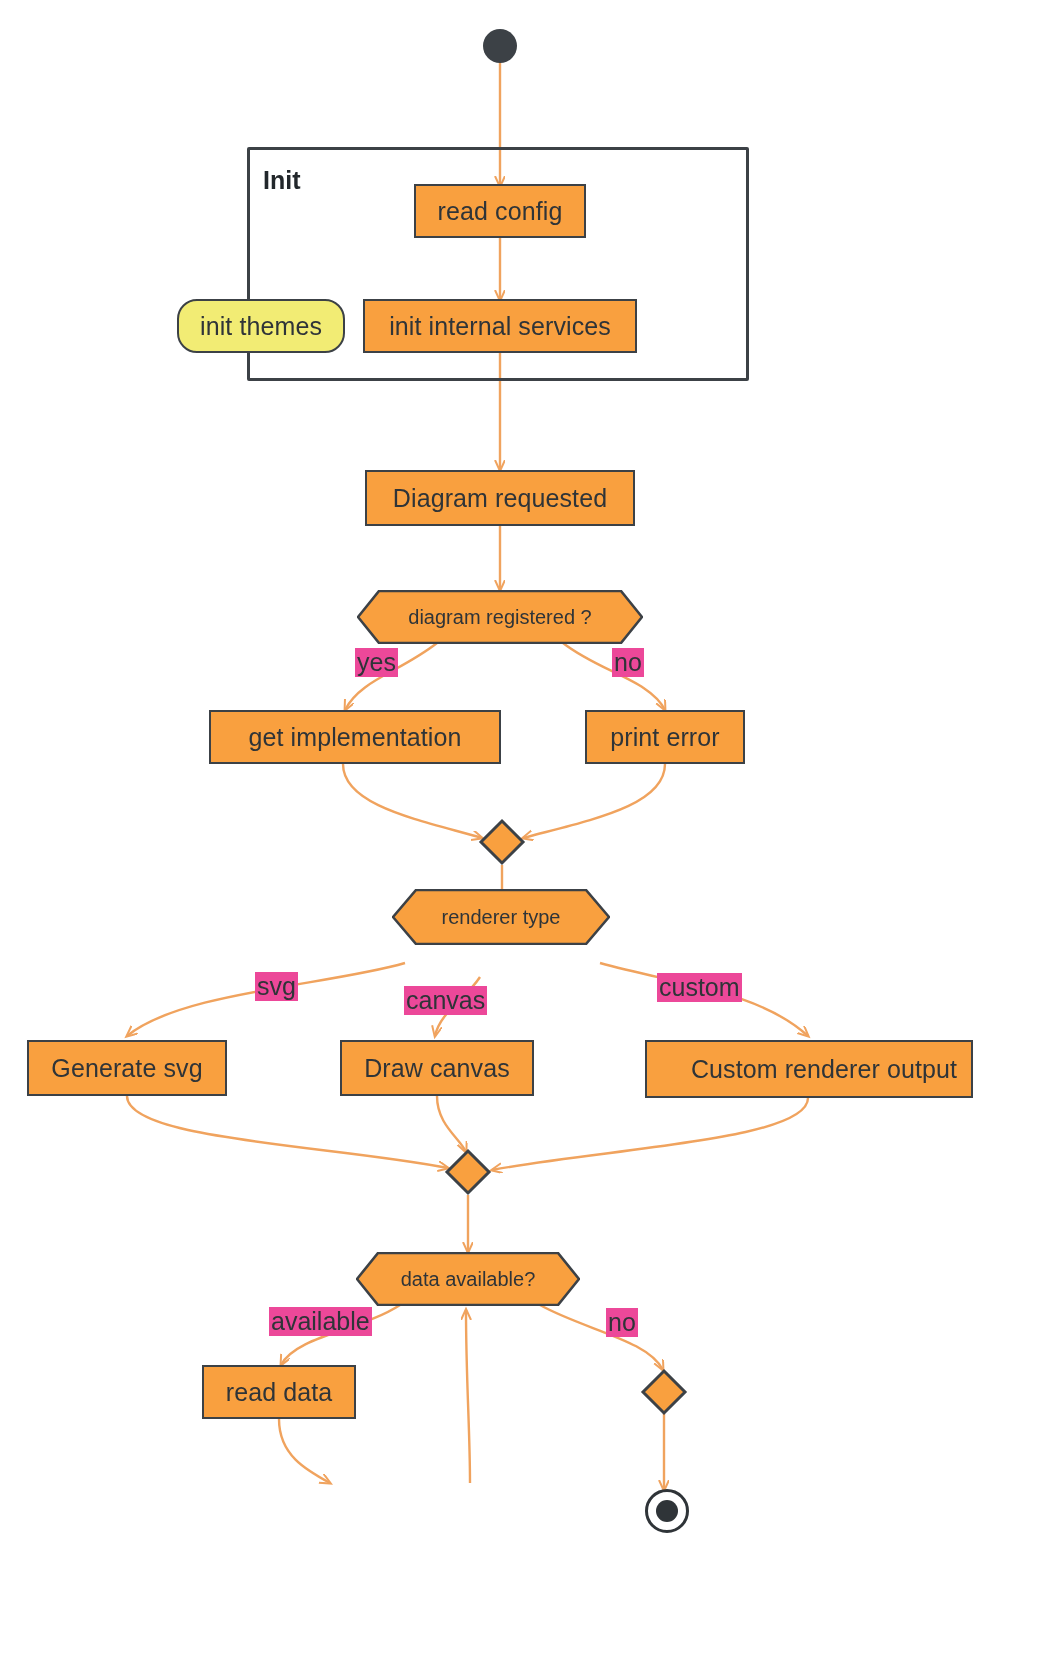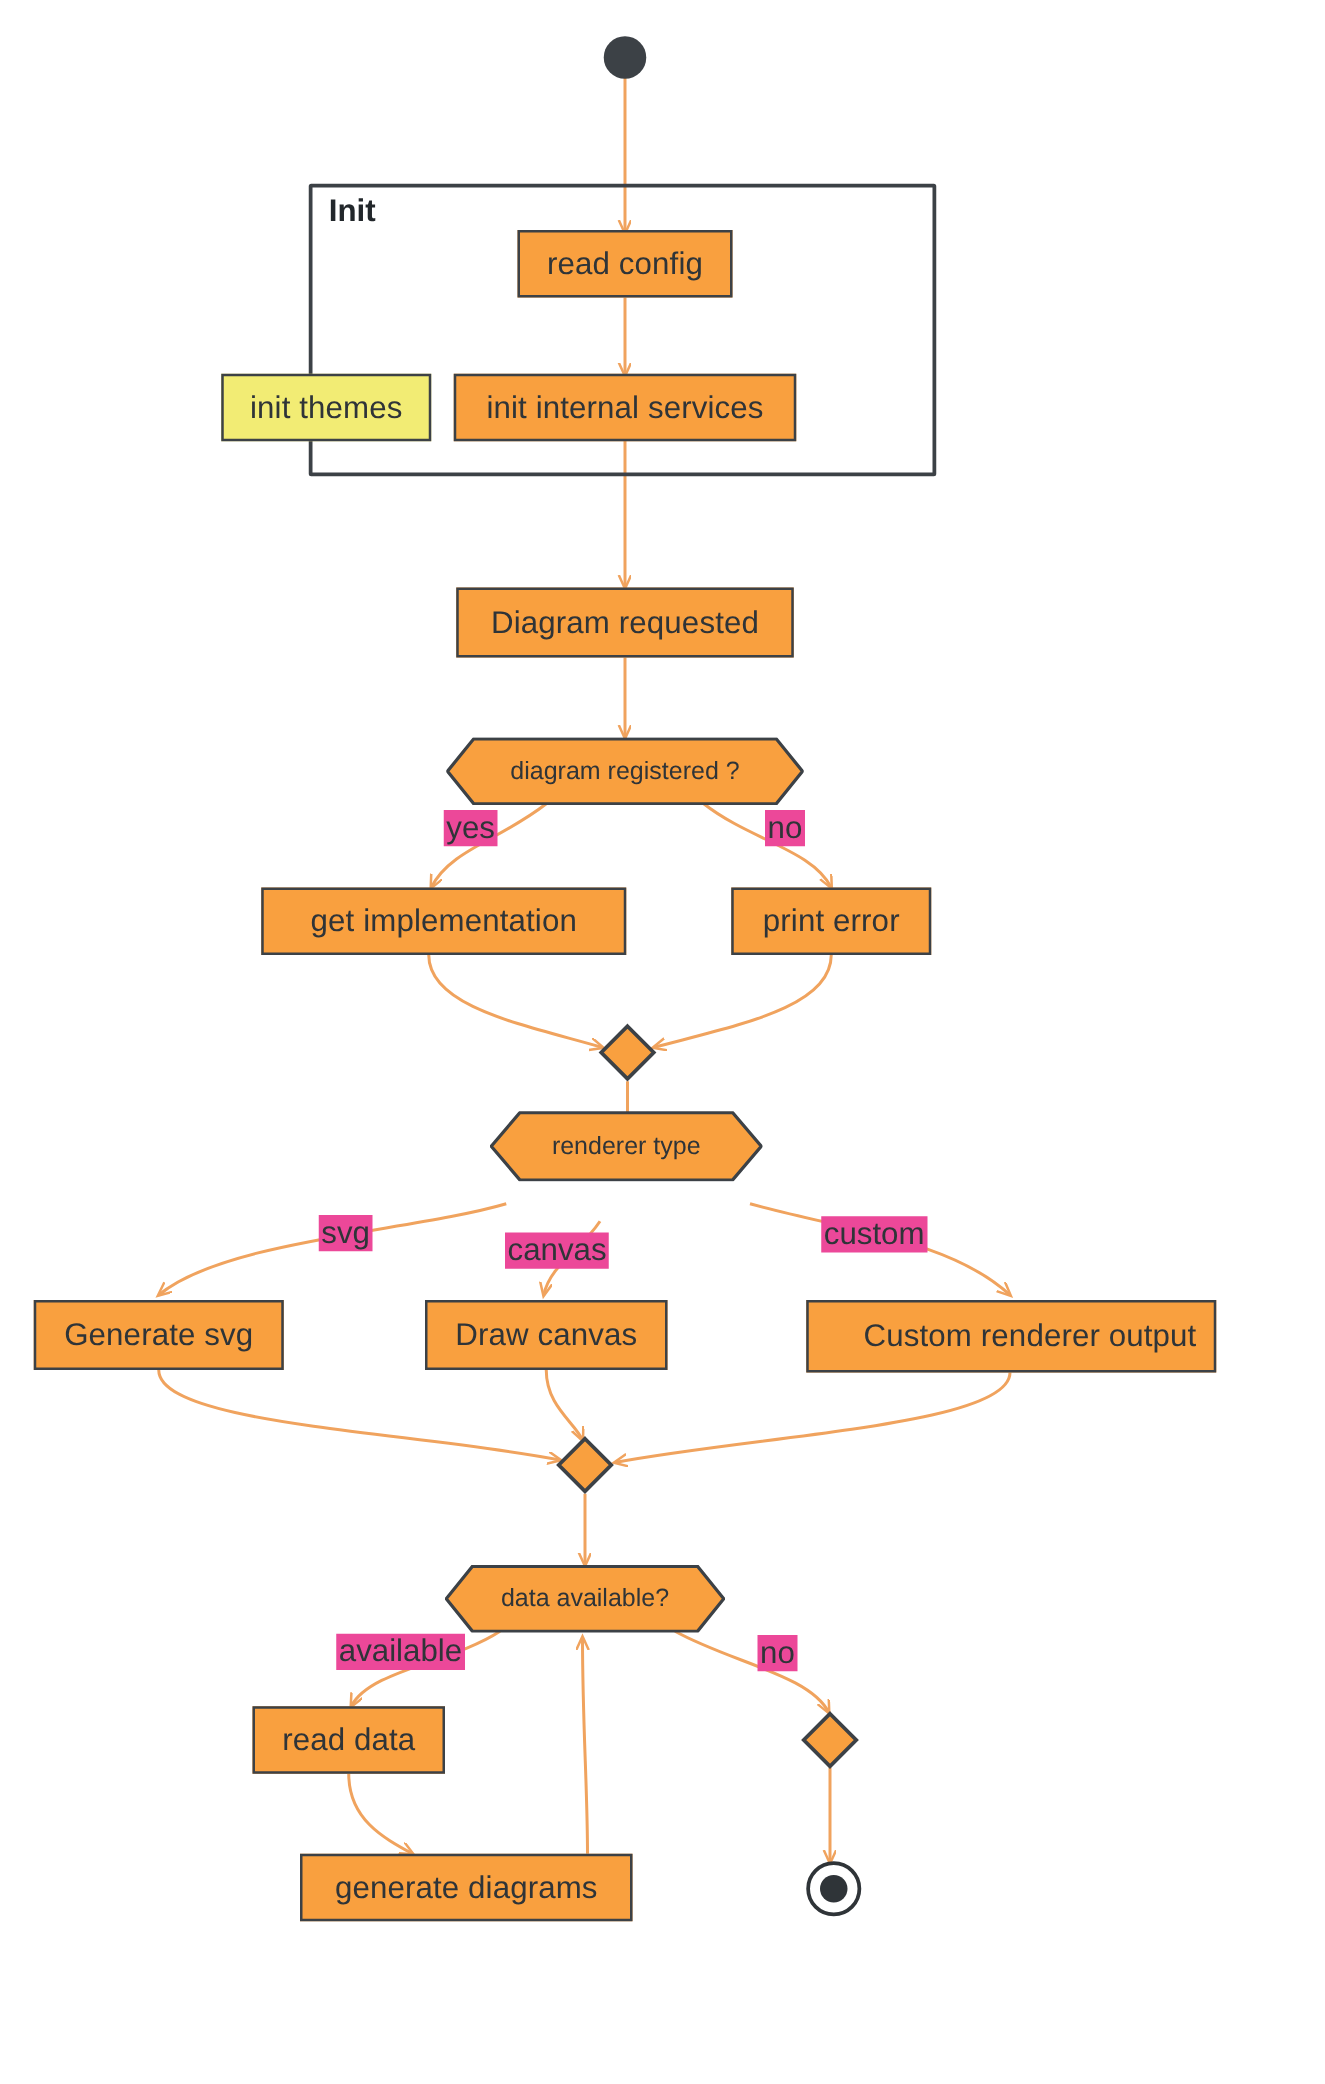--- a/index.html
+++ b/index.html
@@ -15,21 +15,21 @@
 
   .box{
     background:#f9a03f;
     border:2px solid #3c4146;
     color:#2f3438;
     font-size:25px;
     letter-spacing:.1px;
     white-space:nowrap;
     padding:0 18px;
   }
-  .box.yellow{background:#f2ec74;}
+  .box.yellow{background:#f2ec74;border-radius:20px;}
 
   
   .hex{
     position:absolute;
     display:flex;align-items:center;justify-content:center;
     color:#2f3438;font-size:20px;white-space:nowrap;
   }
   .hex .hexbg{position:absolute;inset:0;}
   .hex .hextext{position:relative;z-index:2;padding:0 8px;}
 
@@ -51,21 +51,21 @@
   }
 
   
   .group{
     position:absolute;box-sizing:border-box;
     border:3px solid #3c4146;
     background:transparent;
     border-radius:2px;
   }
   .group-label{
-    position:absolute;font-size:25px;font-weight:bold;color:#22272b;
+    position:absolute;font-size:25px;font-weight:bold;color:#22272b;margin-top:11px;
   }
 
   
   .edge-label{
     position:absolute;font-size:25px;color:#2f3438;
     background:#ec4899;
     padding:0 2px;white-space:nowrap;
   }
 </style>
 </head>
@@ -163,23 +163,20 @@
   </div>
 
   <div class="node box" style="left:645px;top:1040px;width:328px;height:58px;padding-left:48px;">
     <span>Custom renderer output</span>
   </div>
 
   <div class="node box" style="left:202px;top:1365px;width:154px;height:54px;">
     <span>read data</span>
   </div>
 
-  <div class="node box" style="left:240px;top:1483px;width:266px;height:54px;">
-    <span>generate diagrams</span>
-  </div>
 
   <div class="hex" style="left:357px;top:590px;width:286px;height:54px;">
     <svg class="hexbg" viewBox="0 0 286 54" preserveAspectRatio="none">
       <polygon points="22,1 264,1 285,27 264,53 22,53 1,27" fill="#f9a03f" stroke="#3c4146" stroke-width="2.6" vector-effect="non-scaling-stroke"></polygon>
     </svg>
     <span class="hextext">diagram registered ?</span>
   </div>
 
   <div class="hex" style="left:392px;top:889px;width:218px;height:56px;">
     <svg class="hexbg" viewBox="0 0 218 56" preserveAspectRatio="none">

